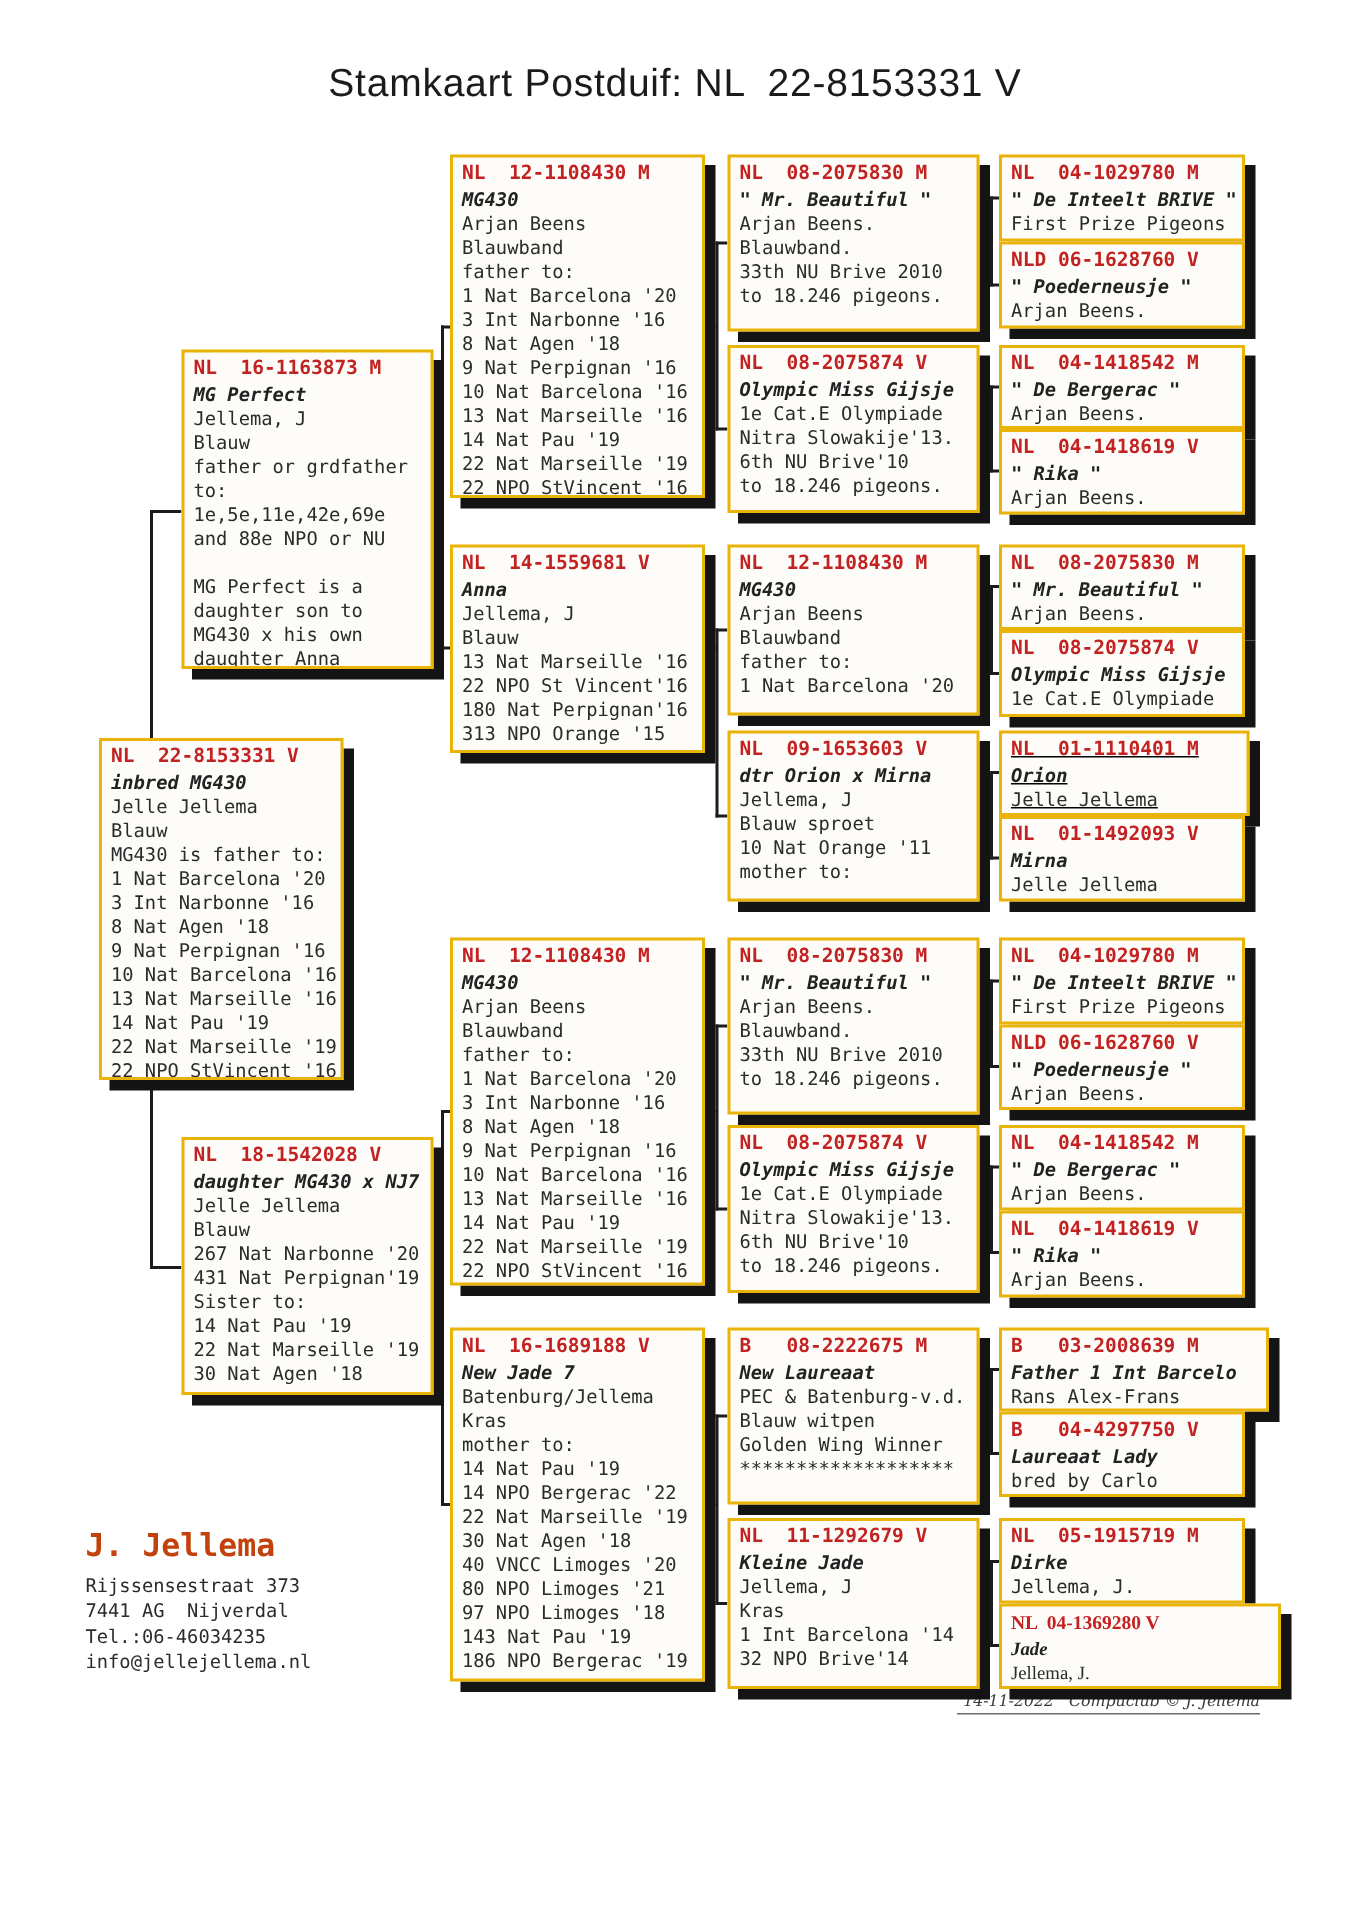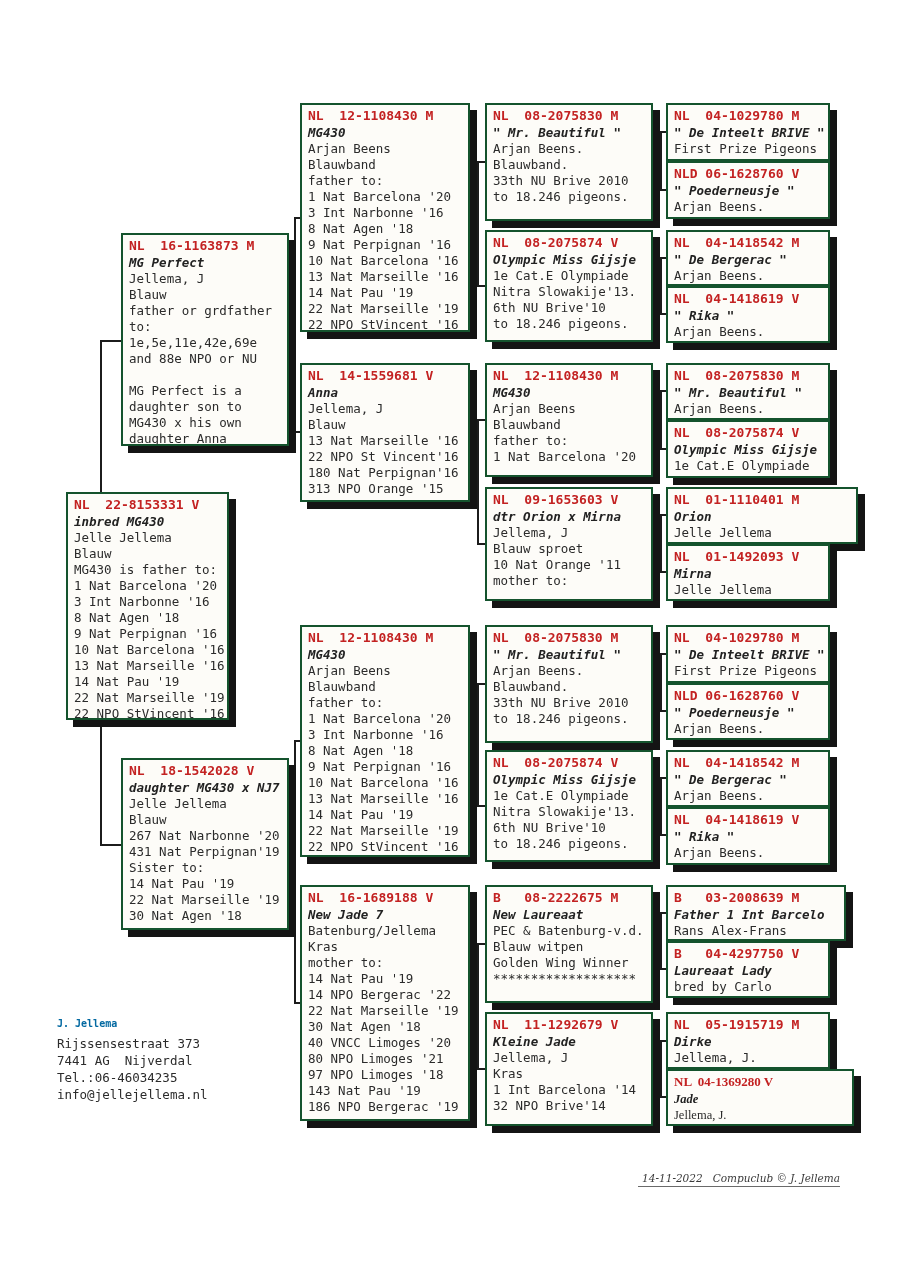--- a/index.html
+++ b/index.html
@@ -8,51 +8,52 @@
     font-family:"DejaVu Sans Mono", monospace;
     -webkit-font-smoothing:antialiased;
   }
   .page{position:absolute;inset:0;width:900px;height:1273px;overflow:hidden;background:#fff;}
   .title{
     position:absolute;top:40px;left:0;width:900px;text-align:center;
     font-family:"Liberation Sans", sans-serif;font-size:26px;color:#1b1b1b;
     white-space:pre;letter-spacing:.5px;
   }
   .pbox{
-    position:absolute;background:#fdfcf8;border:2px solid #14532d;
+    position:absolute;background:#fdfcf8;border:2px solid #eab308;
     box-shadow:7px 7px 0 0 #141414;z-index:2;box-sizing:border-box;
     padding:2px 6px 0 6px;overflow:hidden;
   }
   .ring{
     font-size:13px;font-weight:bold;color:#c32222;white-space:pre;
     line-height:17px;margin-bottom:1px;
   }
   .pname{
     font-size:12.5px;font-style:italic;font-weight:bold;color:#222;
     white-space:pre;line-height:16px;
   }
   .pline{
     font-size:12.5px;color:#2b2b2b;white-space:pre;line-height:16px;min-height:16px;
   }
   .connector{position:absolute;background:#1c1c1c;z-index:1;}
   .contact{position:absolute;left:57px;top:1018px;}
-  .contact .cname{font-size:10px;font-weight:bold;color:#0369a1;white-space:pre;margin-bottom:6px;}
+  .contact .cname{font-size:21px;font-weight:bold;color:#c2410c;white-space:pre;margin-bottom:6px;}
   .contact .cline{font-size:12.5px;color:#2b2b2b;white-space:pre;line-height:17px;}
   .footer{
     position:absolute;left:638px;top:1128px;width:202px;text-align:right;
     font-family:"DejaVu Serif", serif;font-style:italic;
     font-size:10.5px;color:#3a3a3a;white-space:pre;
-    border-bottom:1px solid #6a6a6a;padding-bottom:2px;margin-top:44px;
+    border-bottom:1px solid #6a6a6a;padding-bottom:2px;
   }
 </style>
 </head>
 <body>
 
 <div class="page">
 
+  <div class="title">Stamkaart Postduif: NL  22-8153331 V</div>
 
   <div id="pedigree">
       <div class="connector" style="left: 100px; top: 340px; width: 2px; height: 506px;"></div>
       <div class="connector" style="left: 100px; top: 340px; width: 21px; height: 2px;"></div>
       <div class="connector" style="left: 100px; top: 844px; width: 21px; height: 2px;"></div>
       <div class="connector" style="left: 289px; top: 339px; width: 5px; height: 2px;"></div>
       <div class="connector" style="left: 294px; top: 217px; width: 2px; height: 216px;"></div>
       <div class="connector" style="left: 294px; top: 217px; width: 6px; height: 2px;"></div>
       <div class="connector" style="left: 294px; top: 431px; width: 6px; height: 2px;"></div>
       <div class="connector" style="left: 289px; top: 843px; width: 5px; height: 2px;"></div>
@@ -295,21 +296,21 @@
       <div class="pbox" style="left: 666px; top: 363px; width: 164px; height: 57px;">
         <div class="ring">NL  08-2075830 M</div>
         <div class="pname">" Mr. Beautiful "</div>
         <div class="pline">Arjan Beens.</div>
       </div>
       <div class="pbox" style="left: 666px; top: 420px; width: 164px; height: 58px;">
         <div class="ring">NL  08-2075874 V</div>
         <div class="pname">Olympic Miss Gijsje</div>
         <div class="pline">1e Cat.E Olympiade</div>
       </div>
-      <div class="pbox" style="left: 666px; top: 487px; width: 192px; height: 57px;">
+      <div class="pbox" style="left: 666px; top: 487px; width: 167px; height: 57px; text-decoration: underline;">
         <div class="ring">NL  01-1110401 M</div>
         <div class="pname">Orion</div>
         <div class="pline">Jelle Jellema</div>
       </div>
       <div class="pbox" style="left: 666px; top: 544px; width: 164px; height: 57px;">
         <div class="ring">NL  01-1492093 V</div>
         <div class="pname">Mirna</div>
         <div class="pline">Jelle Jellema</div>
       </div>
       <div class="pbox" style="left: 666px; top: 625px; width: 164px; height: 58px;">

